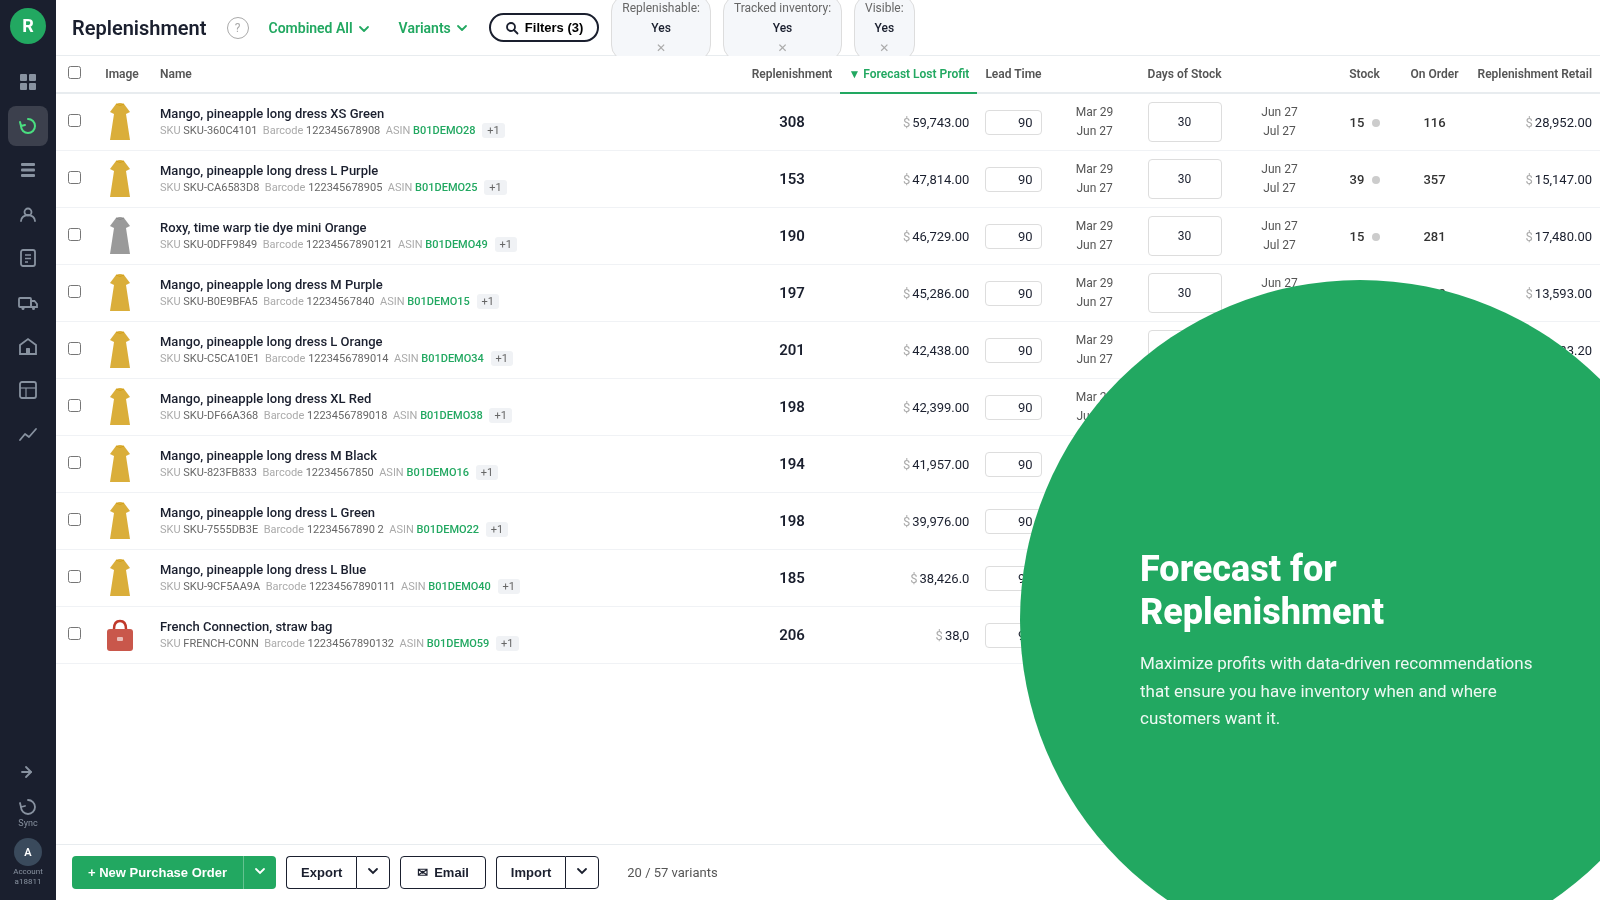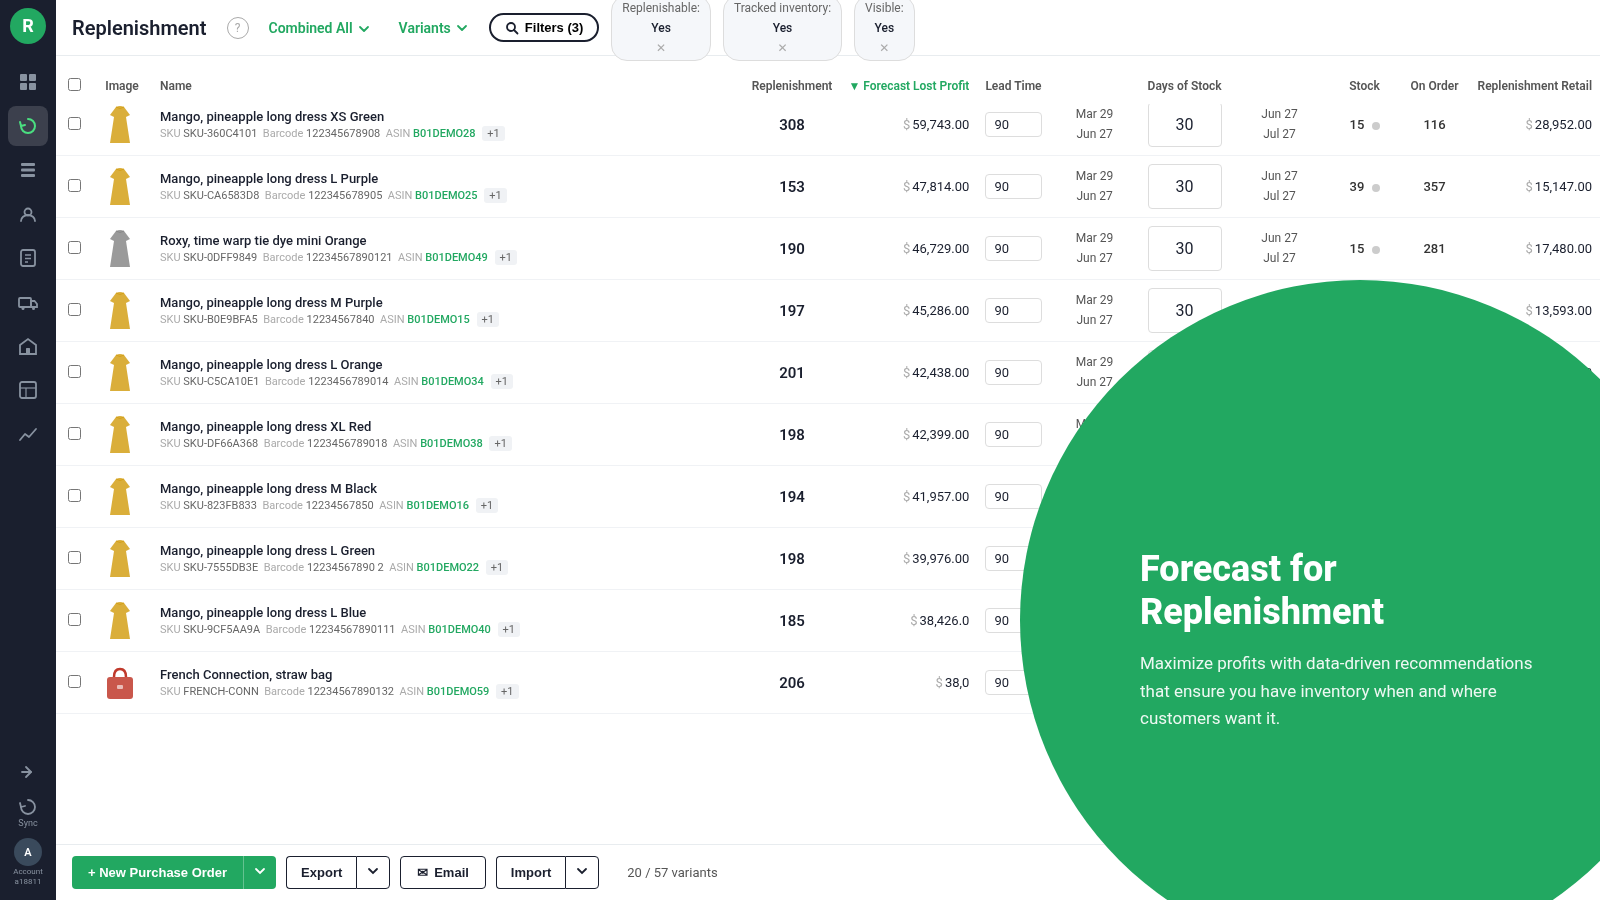--- a/index.html
+++ b/index.html
@@ -28,21 +28,21 @@
     .variants-btn { display: flex; align-items: center; gap: 4px; color: #22a861; font-weight: 600; font-size: 14px; cursor: pointer; padding: 4px 8px; border-radius: 4px; }
     .filters-btn { display: flex; align-items: center; gap: 6px; border: 2px solid #1a1f2e; border-radius: 20px; padding: 5px 14px; font-size: 13px; font-weight: 700; cursor: pointer; background: #fff; }
     .filter-chip { display: flex; align-items: center; gap: 6px; padding: 5px 10px; background: #f5f7fa; border: 1px solid #ddd; border-radius: 16px; font-size: 12px; cursor: pointer; flex-direction: column; }
     .filter-chip .label { color: #666; }
     .filter-chip .value { color: #1a1f2e; font-weight: 500; }
     .filter-chip .x { color: #aaa; cursor: pointer; }
 
     
     .table-area { flex: 1; overflow-y: auto; overflow-x: hidden; position: relative; }
     table { width: 100%; border-collapse: collapse; }
-    thead th { background: #fff; border-bottom: 2px solid #e8ecef; padding: 10px 8px; text-align: left; font-size: 12px; font-weight: 600; color: #555; white-space: nowrap; position: sticky; top: 12px; z-index: 10; }
+    thead th { background: #fff; border-bottom: 2px solid #e8ecef; padding: 10px 8px; text-align: left; font-size: 12px; font-weight: 600; color: #555; white-space: nowrap; position: sticky; top: 0; z-index: 10; }
     thead th.sorted { color: #22a861; border-bottom: 2px solid #22a861; }
     tbody tr { border-bottom: 1px solid #f0f2f5; }
     td { padding: 8px 8px; vertical-align: middle; font-size: 13px; }
     .check-col { width: 36px; text-align: center; }
     .image-col { width: 60px; text-align: center; }
     .name-col { min-width: 360px; }
     .replenishment-col { width: 80px; text-align: center; }
     .forecast-col { width: 130px; text-align: right; }
     .leadtime-col { width: 60px; text-align: center; }
     .dates-col { width: 90px; text-align: center; }
@@ -56,22 +56,22 @@
     .product-meta { font-size: 11px; color: #888; margin-top: 2px; }
     .product-meta span.label { color: #aaa; }
     .product-meta span.val { color: #666; }
     .product-meta span.asin-val { color: #22a861; font-weight: 500; }
     .tag { display: inline-block; background: #f0f2f5; border-radius: 3px; padding: 1px 5px; font-size: 11px; color: #666; margin-left: 4px; }
 
     .rep-value { font-size: 15px; font-weight: 600; color: #1a1f2e; }
     .money { color: #1a1f2e; font-size: 13px; }
     .money .dollar { color: #aaa; margin-right: 2px; }
 
-    .lead-time-box { border: 1px solid #ddd; border-radius: 4px; padding: 4px 8px; text-align: left; font-size: 13px; color: #1a1f2e; background: #fff; }
-    .days-box { border: 1px solid #ddd; border-radius: 4px; padding: 12px 8px; text-align: center; font-size: 16px; color: #1a1f2e; background: #fff; }
+    .lead-time-box { border: 1px solid #ddd; border-radius: 4px; padding: 4px 8px; text-align: right; font-size: 13px; color: #1a1f2e; background: #fff; }
+    .days-box { border: 1px solid #ddd; border-radius: 4px; padding: 12px 8px; text-align: center; font-size: 12px; color: #1a1f2e; background: #fff; }
 
     .date-pair { font-size: 12px; color: #555; line-height: 1.6; }
 
     .stock-val { font-size: 13px; font-weight: 500; }
     .stock-indicator { display: inline-block; width: 8px; height: 8px; border-radius: 50%; background: #ccc; margin-left: 4px; vertical-align: middle; }
     .img-placeholder { width: 40px; height: 40px; display: flex; align-items: center; justify-content: center; }
 
     
     .footer { height: 56px; border-top: 1px solid #e8ecef; display: flex; align-items: center; padding: 0 16px; gap: 10px; background: #fff; flex-shrink: 0; }
     .variant-count { font-size: 13px; color: #555; margin-right: auto; }

